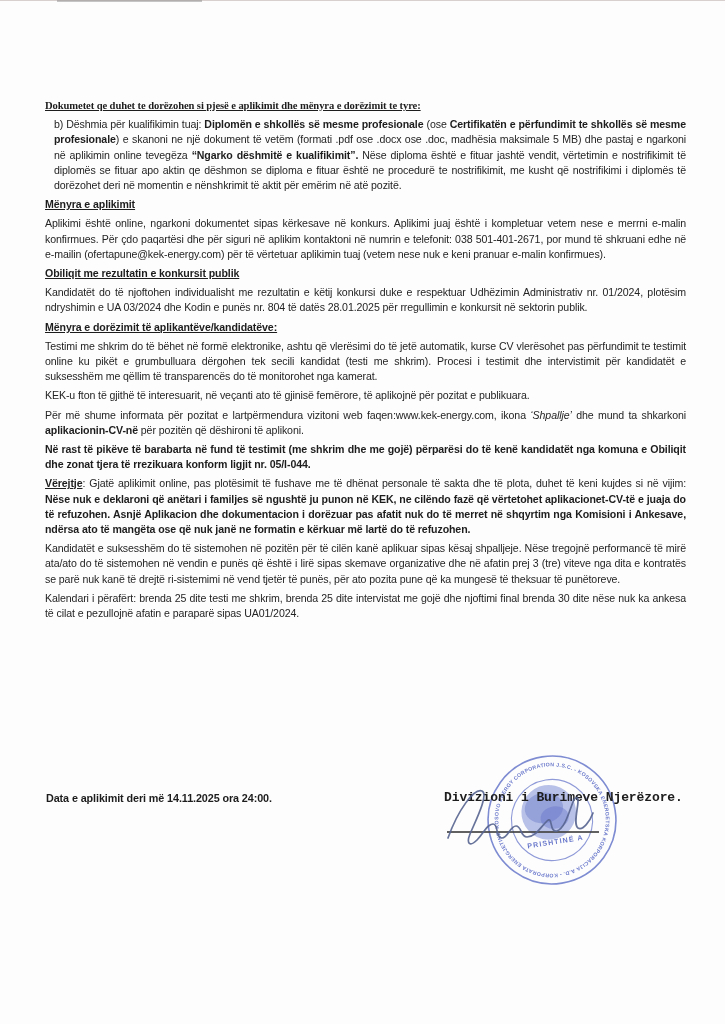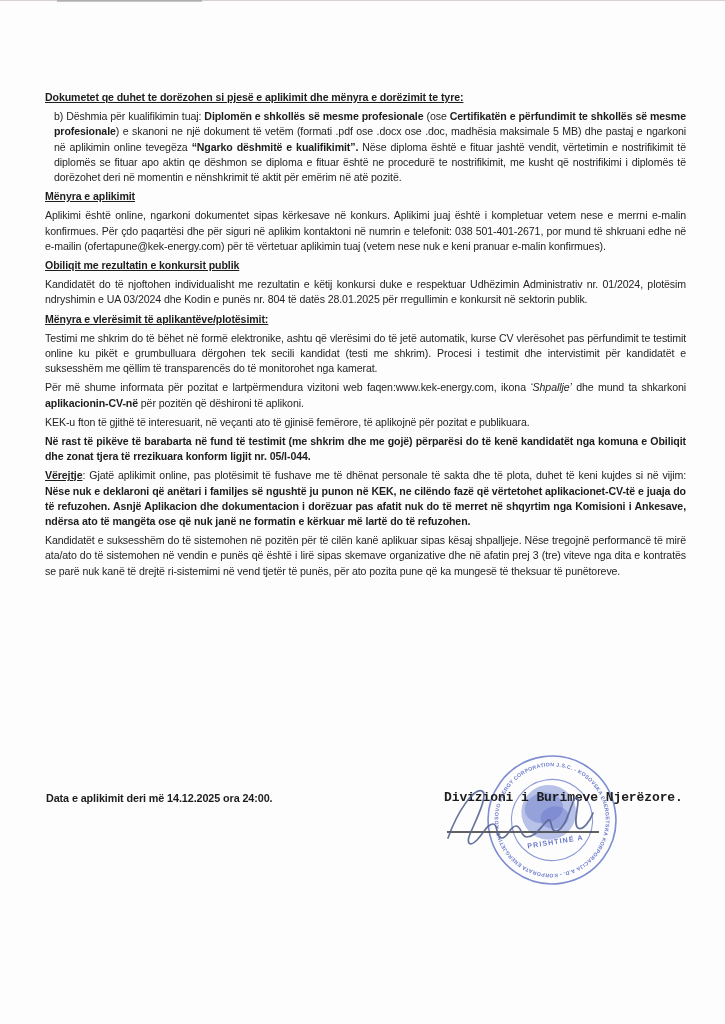--- a/index.html
+++ b/index.html
@@ -13,21 +13,21 @@
   }
   .page{position:absolute;inset:0;background:#fdfdfd;}
   .scan-edge{position:absolute;top:0;left:0;width:725px;height:1px;background:#b9aaaa;opacity:.55;}
   .scan-edge2{position:absolute;top:0;left:57px;width:145px;height:2px;background:#8e8e8e;opacity:.5;}
   .content{
     position:absolute;left:45px;top:90px;width:641px;
     font-size:10.6px;line-height:15.2px;letter-spacing:-0.1px;
   }
   .blk{margin:0 0 4px 0;text-align:justify;}
   .blk.heading{text-align:left;}
-  .content .blk:first-child{margin-top:0;}
+  .content .blk:first-child{margin-top:8px;font-family:Liberation Serif, serif;}
   .blk.indent{margin-left:9px;}
   .b{font-weight:bold;color:#1d1d1d;}
   .i{font-style:italic;}
   .u{text-decoration:underline;}
   .footer-left{
     position:absolute;left:46px;top:790px;
     font-size:10.8px;line-height:16.5px;font-weight:bold;color:#1d1d1d;
     z-index:3;letter-spacing:-0.1px;
   }
   .signatory{
@@ -56,31 +56,32 @@
   <div class="scan-edge"></div>
   <div class="scan-edge2"></div>
 
   <div class="content">
       <p class="blk heading"><span class="b u">Dokumetet qe duhet te dorëzohen si pjesë e aplikimit dhe mënyra e dorëzimit te tyre:</span></p>
       <p class="blk paragraph indent"><span class="">b) Dëshmia për kualifikimin tuaj: </span><span class="b ">Diplomën e shkollës së mesme profesionale </span><span class="">(ose </span><span class="b ">Certifikatën e përfundimit te shkollës së mesme profesionale</span><span class="">) e skanoni ne një dokument të vetëm (formati .pdf ose .docx ose .doc, madhësia maksimale 5 MB) dhe pastaj e ngarkoni në aplikimin online tevegëza </span><span class="b ">“Ngarko dëshmitë e kualifikimit”.</span><span class=""> Nëse diploma është e fituar jashtë vendit, vërtetimin e nostrifikimit të diplomës se fituar apo aktin qe dëshmon se diploma e fituar është ne procedurë te nostrifikimit, me kusht që nostrifikimi i diplomës të dorëzohet deri në momentin e nënshkrimit të aktit për emërim në atë pozitë.</span></p>
       <p class="blk heading"><span class="b u">Mënyra e aplikimit</span></p>
       <p class="blk paragraph"><span class="">Aplikimi është online, ngarkoni dokumentet sipas kërkesave në konkurs. Aplikimi juaj është i kompletuar vetem nese e merrni e-malin konfirmues. Për çdo paqartësi dhe për siguri në aplikim kontaktoni në numrin e telefonit: 038 501-401-2671, por mund të shkruani edhe në e-mailin (ofertapune@kek-energy.com) për të vërtetuar aplikimin tuaj (vetem nese nuk e keni pranuar e-malin konfirmues).</span></p>
       <p class="blk heading"><span class="b u">Obiliqit me rezultatin e konkursit publik</span></p>
       <p class="blk paragraph"><span class="">Kandidatët do të njoftohen individualisht me rezultatin e këtij konkursi duke e respektuar Udhëzimin Administrativ nr. 01/2024, plotësim ndryshimin e UA 03/2024 dhe Kodin e punës nr. 804 të datës 28.01.2025 për rregullimin e konkursit në sektorin publik.</span></p>
-      <p class="blk heading"><span class="b u">Mënyra e vlerësimit të aplikantëve/plotësimit:</span></p>
+      <p class="blk heading"><span class="b u">Mënyra e dorëzimit të aplikantëve/kandidatëve:</span></p>
       <p class="blk paragraph"><span class="">Testimi me shkrim do të bëhet në formë elektronike, ashtu që vlerësimi do të jetë automatik, kurse CV vlerësohet pas përfundimit te testimit online ku pikët e grumbulluara dërgohen tek secili kandidat (testi me shkrim). Procesi i testimit dhe intervistimit për kandidatët e suksesshëm me qëllim të transparencës do të monitorohet nga kamerat.</span></p>
+      <p class="blk paragraph"><span class="">KEK-u fton të gjithë të interesuarit, në veçanti ato të gjinisë femërore, të aplikojnë për pozitat e publikuara.</span></p>
       <p class="blk paragraph"><span class="">Për më shume informata për pozitat e lartpërmendura vizitoni web faqen:www.kek-energy.com, ikona </span><span class="i ">‘Shpallje’</span><span class=""> dhe mund ta shkarkoni </span><span class="b ">aplikacionin-CV-në</span><span class=""> për pozitën që dëshironi të aplikoni.</span></p>
-      <p class="blk paragraph"><span class="">KEK-u fton të gjithë të interesuarit, në veçanti ato të gjinisë femërore, të aplikojnë për pozitat e publikuara.</span></p>
       <p class="blk paragraph"><span class="b ">Në rast të pikëve të barabarta në fund të testimit (me shkrim dhe me gojë) përparësi do të kenë kandidatët nga komuna e Obiliqit dhe zonat tjera të rrezikuara konform ligjit nr. 05/l-044.</span></p>
       <p class="blk paragraph"><span class="b u">Vërejtje</span><span class="">: Gjatë aplikimit online, pas plotësimit të fushave me të dhënat personale të sakta dhe të plota, duhet të keni kujdes si në vijim: </span><span class="b ">Nëse nuk e deklaroni që anëtari i familjes së ngushtë ju punon në KEK, ne cilëndo fazë që vërtetohet aplikacionet-CV-të e juaja do të refuzohen. Asnjë Aplikacion dhe dokumentacion i dorëzuar pas afatit nuk do të merret në shqyrtim nga Komisioni i Ankesave, ndërsa ato të mangëta ose që nuk janë ne formatin e kërkuar më lartë do të refuzohen.</span></p>
       <p class="blk paragraph"><span class="">Kandidatët e suksesshëm do të sistemohen në pozitën për të cilën kanë aplikuar sipas kësaj shpalljeje. Nëse tregojnë performancë të mirë ata/ato do të sistemohen në vendin e punës që është i lirë sipas skemave organizative dhe në afatin prej 3 (tre) viteve nga dita e kontratës se parë nuk kanë të drejtë ri-sistemimi në vend tjetër të punës, për ato pozita pune që ka mungesë të theksuar të punëtoreve.</span></p>
+      <p class="blk paragraph"><span class="">Kalendari i përafërt: brenda 25 dite testi me shkrim, brenda 25 dite intervistat me gojë dhe njoftimi final brenda 30 dite nëse nuk ka ankesa të cilat e pezullojnë afatin e paraparë sipas UA01/2024.</span></p>
     </div>
 
   <div class="footer-left">
-    <div>Data e aplikimit deri më 14.12.2025 ora 24:00.</div>
+    <div>Data e aplikimit deri më 14.11.2025 ora 24:00.</div>
   </div>
 
   <div class="signatory">Divizioni i Burimeve Njerëzore.</div>
 
   <svg class="stamp" viewBox="0 0 144 144" xmlns="http://www.w3.org/2000/svg">
     <defs>
       <path id="ringPath" d="M 19,72 A 53,53 0 1 1 125,72 A 53,53 0 1 1 19,72" fill="none"></path>
     </defs>
     <circle cx="72" cy="72" r="63" fill="none" stroke="#4a5cc0" stroke-width="1.6" opacity="0.8"></circle>
     <circle cx="72" cy="72" r="40" fill="none" stroke="#4a5cc0" stroke-width="1.1" opacity="0.7"></circle>

